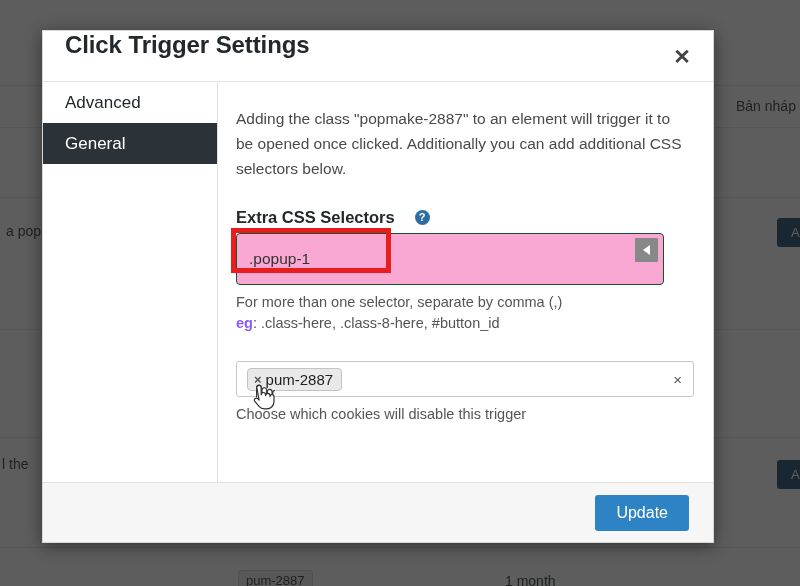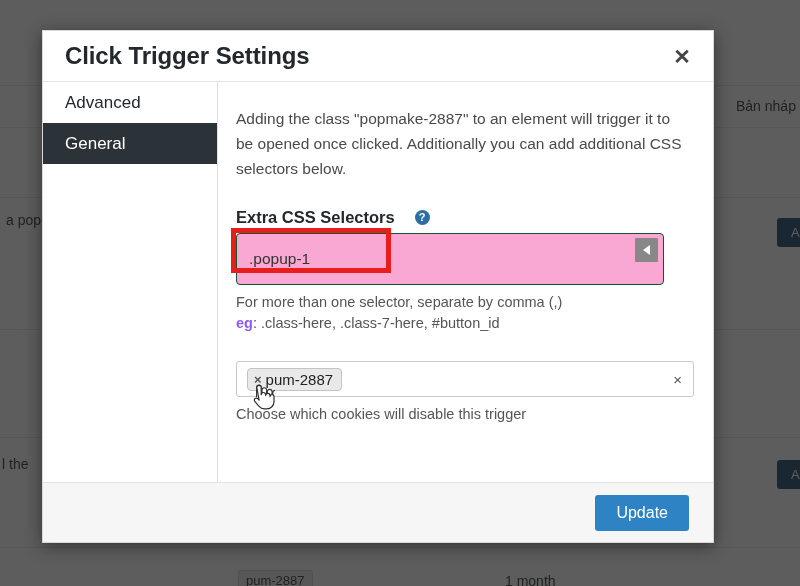--- a/index.html
+++ b/index.html
@@ -86,21 +86,20 @@
     border: 1px solid #d8d8d8;
   }
 
   
   #modal-header {
     height: 50px;
     flex: 0 0 50px;
     position: relative;
     background: #ffffff;
     display: flex;
-    align-items: center;
   }
 
   #modal-title {
     font-size: 24px;
     font-weight: bold;
     color: #23282d;
     margin-left: 22px;
     letter-spacing: -0.1px;
   }
 
@@ -339,21 +338,21 @@
 
     <div class="bg-row" style="top:0px; height:86px;"></div>
 
     <div class="bg-row" style="top:86px; height:42px;">
       <span class="bg-cell-text" style="left:724px; top:12px;margin-left:12px;">Bản nháp đ</span>
     </div>
 
     <div class="bg-row" style="top:128px; height:70px;"></div>
 
     <div class="bg-row" style="top:198px; height:132px;">
-      <span class="bg-cell-text" style="left:6px; top:14px;">a pop</span>
+      <span class="bg-cell-text" style="left:6px; top:25px;">a pop</span>
       <span class="bg-btn" style="left:777px; top:20px;">A</span>
     </div>
 
     <div class="bg-row" style="top:330px; height:108px;"></div>
 
     <div class="bg-row" style="top:438px; height:110px;">
       <span class="bg-cell-text" style="left:2px; top:18px;">l the </span>
       <span class="bg-btn" style="left:777px; top:22px;">A</span>
     </div>
 
@@ -396,21 +395,21 @@
             <span class="select-value">.popup-1</span>
             <div class="select-arrow-btn">
               <span class="arrow-left"></span>
             </div>
           </div>
           <div id="selector-highlight"></div>
         </div>
 
         <div class="field-hint">
           <div>For more than one selector, separate by comma (,)</div>
-          <div><b>eg</b><span>: .class-here, .class-7-here, #button_id</span></div>
+          <div><b>eg</b><span>: .class-here, .class-8-here, #button_id</span></div>
         </div>
       </div>
 
       <div class="field-group">
 
         <div class="cookie-field">
           <span class="cookie-tag">
             <span class="cookie-tag-x">×</span>
             <span>pum-2887</span>
           </span>

